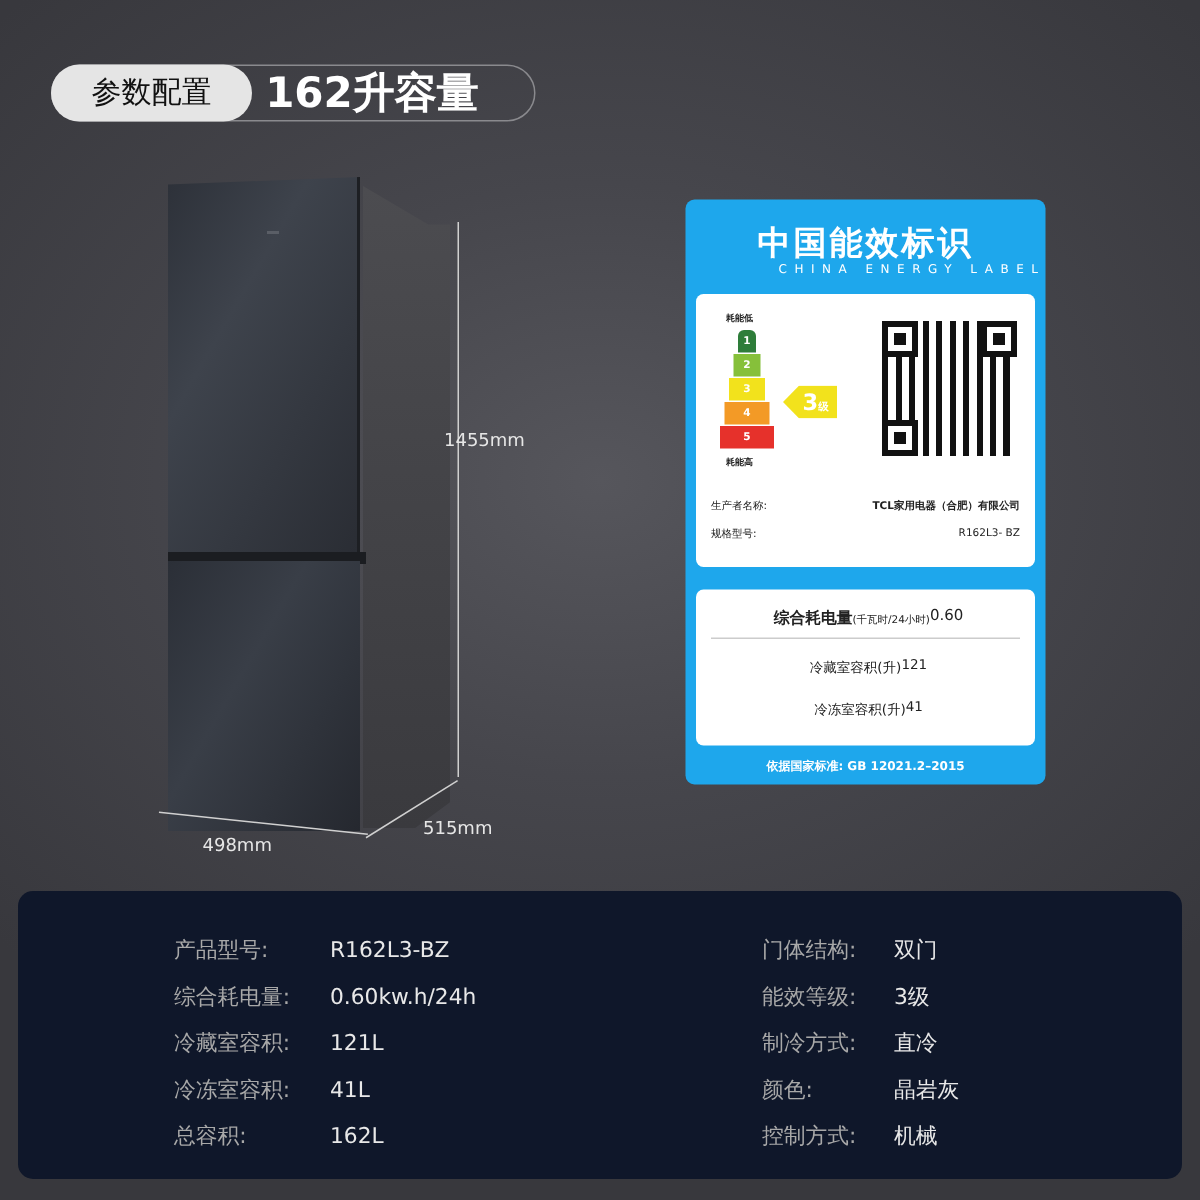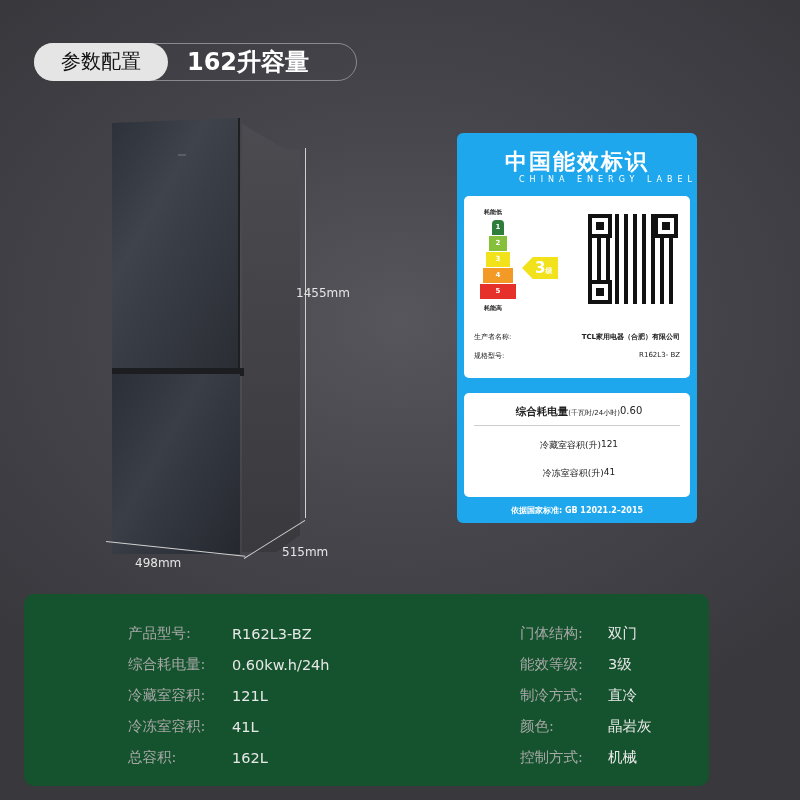--- a/index.html
+++ b/index.html
@@ -16,21 +16,21 @@
     border: 1.5px solid #8a8a8e; border-radius: 19px;
     display: flex; align-items: center;
   }
   .hdr-left {
     width: 134px; height: 38px; margin-left: -1px; margin-top: -1px;
     background: #e5e5e5; border-radius: 19px;
     display: flex; align-items: center; justify-content: center;
     color: #111; font-size: 20px;
   }
   .hdr-right {
-    flex: 1; text-align: center; font-size: 24px; font-weight: bold; color: #fff;
+    flex: 1; text-align: center; font-size: 28px; font-weight: bold; color: #fff;
     padding-right: 28px;
   }
   
   .fridge { position: absolute; left: 108px; top: 118px; width: 200px; height: 440px; }
   .side {
     position: absolute; left: 134px; top: 6px; width: 58px; height: 428px;
     background: linear-gradient(180deg, #4c4c50, #3a3a3e);
     clip-path: polygon(0 0, 75% 6%, 100% 6%, 100% 96%, 60% 100%, 0 100%);
   }
   .door-top {
@@ -82,22 +82,22 @@
   .qr .f { position: absolute; width: 24px; height: 24px; border: 4px solid #111; background: #fff; }
   .qr .f::after { content: ""; position: absolute; left: 4px; top: 4px; width: 8px; height: 8px; background: #111; }
   .info-row { position: absolute; left: 10px; right: 10px; font-size: 7px; display: flex; justify-content: space-between; }
   .info-row .v { font-weight: bold; }
   .row2 { position: absolute; left: 16px; right: 12px; font-size: 9px; display: flex; justify-content: center; }
   .row2 .main { font-weight: bold; font-size: 10.5px; }
   .row2 .unit { font-size: 7px; font-weight: normal; }
   .divider { position: absolute; left: 10px; right: 10px; top: 32px; height: 1px; background: #ccc; }
   
   .spec {
-    position: absolute; left: 24px; top: 594px; width: 685px; height: 192px;
-    background: #14532d; border-radius: 10px;
+    position: absolute; left: 12px; top: 594px; width: 776px; height: 192px;
+    background: #0f172a; border-radius: 10px;
   }
   .spec-col { position: absolute; top: 24px; }
   .spec-row { display: flex; height: 31px; font-size: 14.5px; align-items: center; }
   .spec-row .k { color: #a8a8a8; }
   .spec-row .v { color: #e8e8e8; }
   .col-l { left: 104px; }
   .col-l .k { width: 104px; }
   .col-r { left: 496px; }
   .col-r .k { width: 88px; }
 </style>

